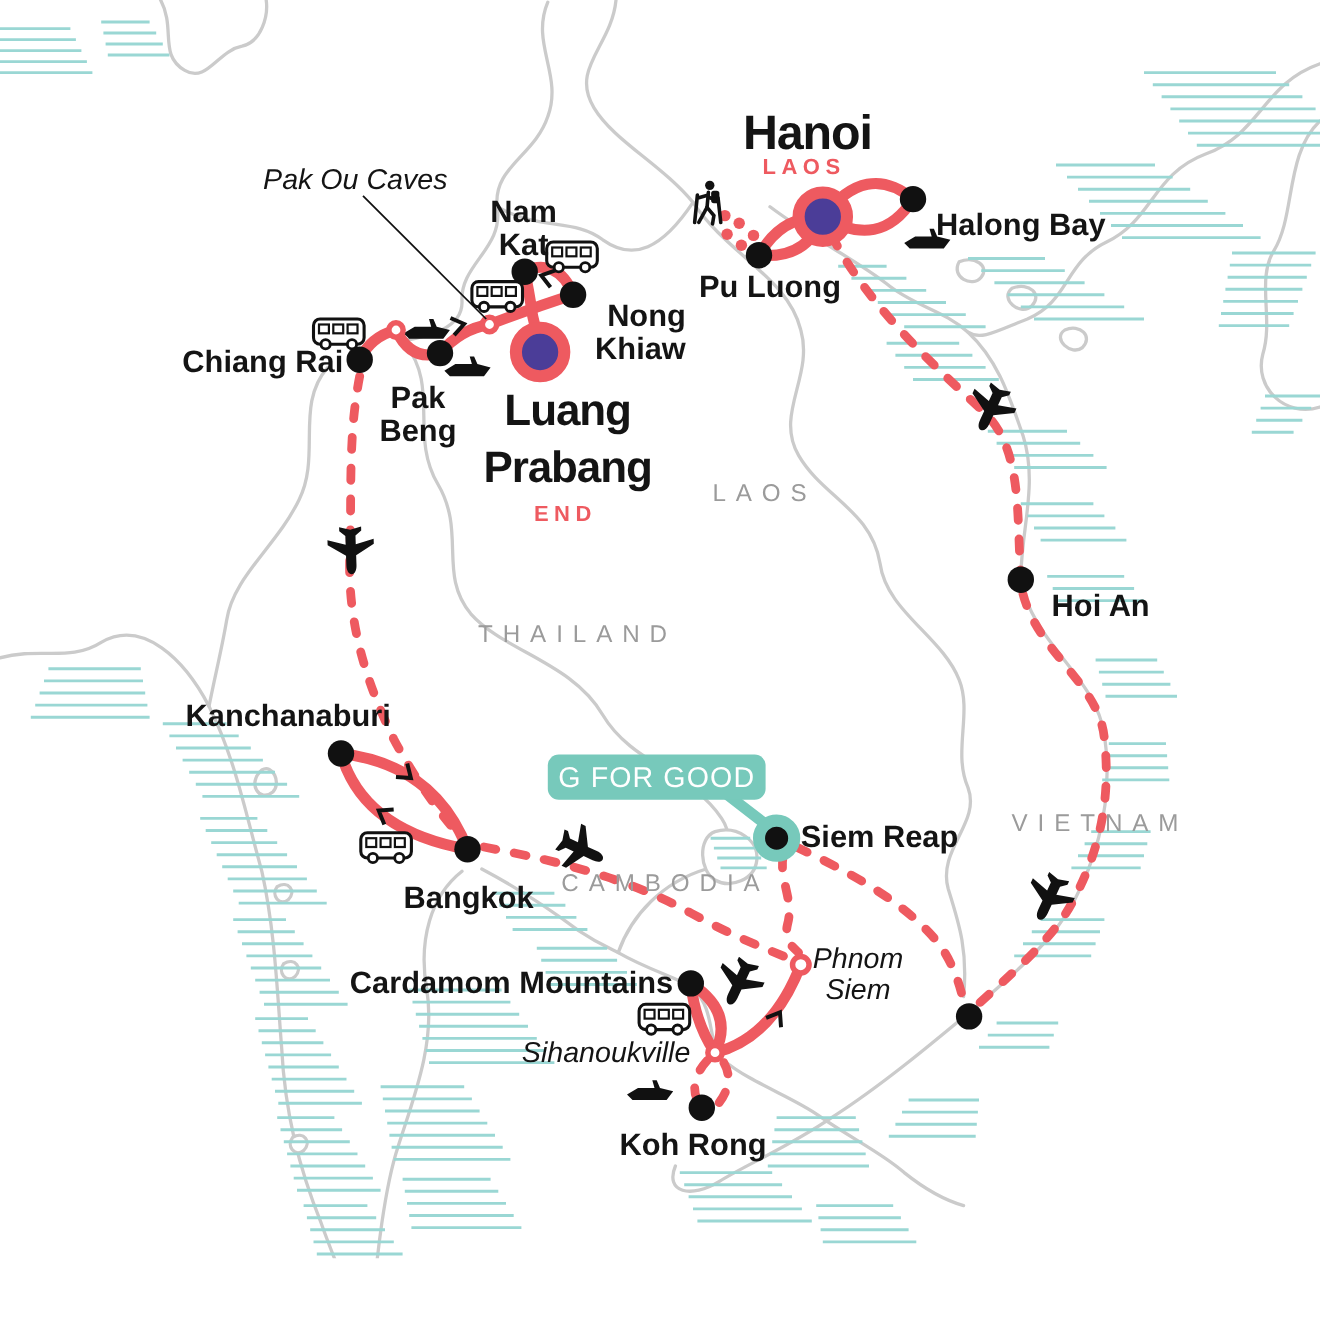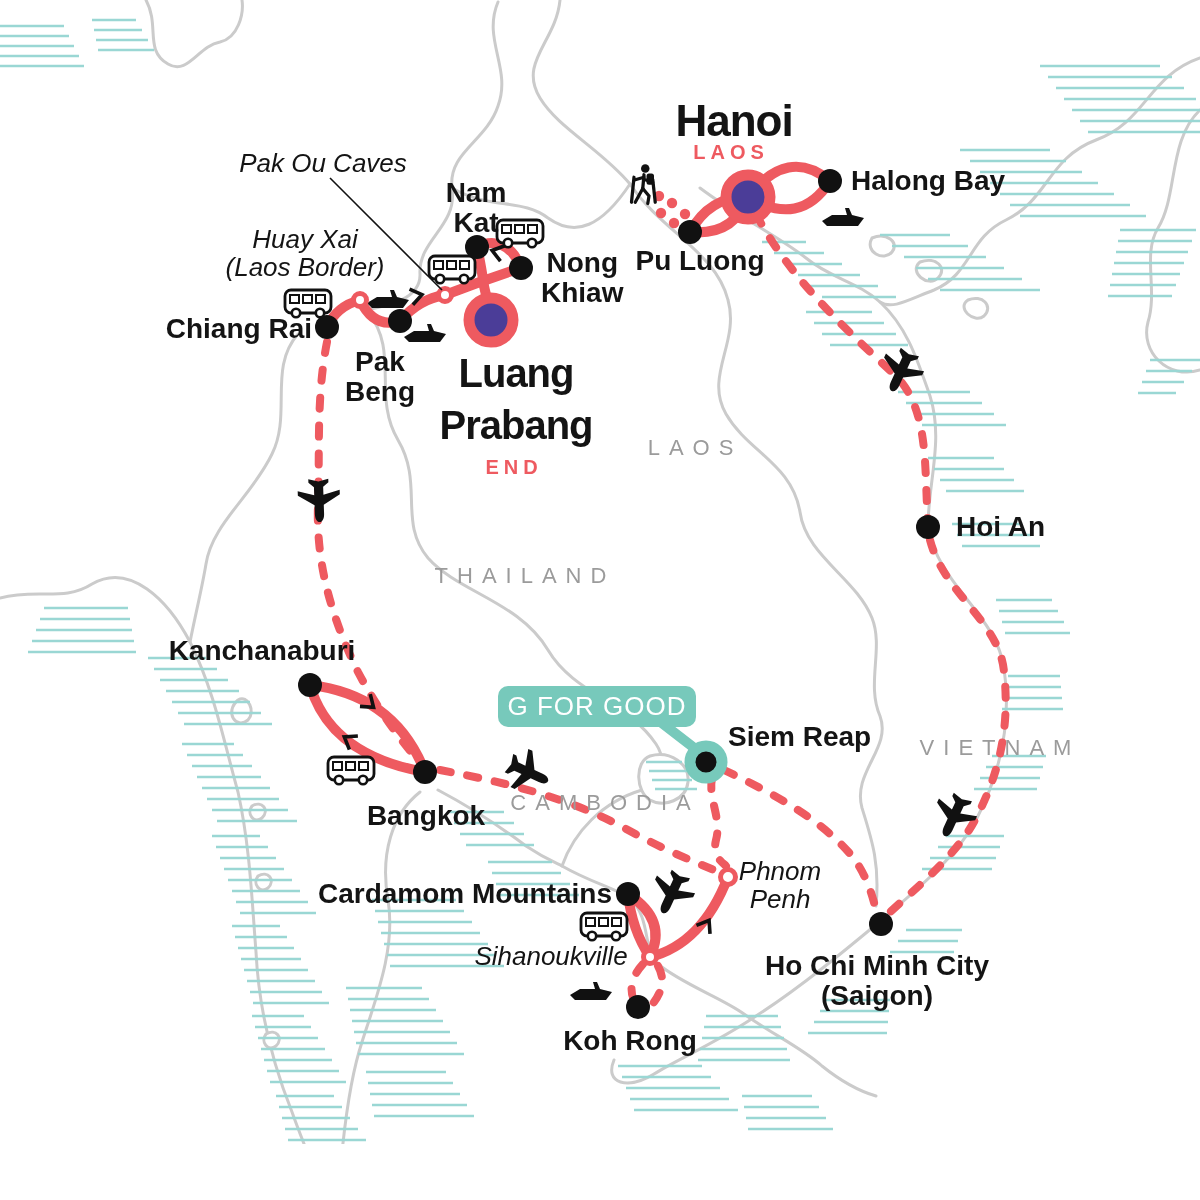--- a/index.html
+++ b/index.html
@@ -14,21 +14,21 @@
   .isl{fill:#fff;stroke:var(--coast);stroke-width:3;}
   #hatch path{stroke:var(--hatch);stroke-width:2.6;fill:none;}
   .route{stroke:var(--route);stroke-width:10;fill:none;stroke-linecap:round;}
   .dash{stroke:var(--route);stroke-width:8;fill:none;stroke-dasharray:11 17;stroke-linecap:round;}
   .trek{fill:var(--route);}
   .citydot{fill:#111;}
   .way{fill:#fff;stroke:var(--route);stroke-width:5;}
   .hub{fill:var(--hub);stroke:var(--route);stroke-width:11;}
   .lbl{position:absolute;transform:translate(-50%,-50%);text-align:center;color:var(--ink);
        white-space:pre-line;line-height:1.07;}
-  .lbl.left{transform:translate(0,-50%);text-align:center;}
+  .lbl.left{transform:translate(0,-50%);text-align:right;margin-top:24px;}
   .lbl.right{transform:translate(-100%,-50%);text-align:right;}
   .city{font-weight:700;font-size:28px;}
   .it{font-style:italic;font-weight:400;font-size:26px;}
   .hub-title{font-weight:700;font-size:44px;letter-spacing:-1px;}
   .hub-title.lp{font-size:40px;line-height:1.3;text-align:center;}
   .tag{font-weight:700;font-size:20px;letter-spacing:5px;color:var(--route);}
   .country{font-weight:500;font-size:22px;letter-spacing:9px;color:var(--country);}
   .gfg{position:absolute;left:498px;top:686px;width:198px;height:41px;background:var(--badge);
        border-radius:10px;display:flex;align-items:center;justify-content:center;
        color:#fff;font-weight:400;font-size:26px;letter-spacing:1px;}
@@ -218,38 +218,34 @@
 
 <div class="lbl hub-title" style="left:734px;top:121px">Hanoi</div>
 <div class="lbl tag" style="left:731px;top:153px">LAOS</div>
 <div class="lbl city left" style="left:851px;top:181px">Halong Bay</div>
 <div class="lbl city" style="left:700px;top:261px">Pu Luong</div>
 <div class="lbl city" style="left:476px;top:208px">Nam
 Kat</div>
 <div class="lbl city left" style="left:541px;top:278px">Nong
 Khiaw</div>
 <div class="lbl it" style="left:323px;top:164px">Pak Ou Caves</div>
-<div class="lbl it" style="left:305px;top:254px">Huay Xai
-(Laos Border)</div>
 <div class="lbl city right" style="left:312px;top:329px">Chiang Rai</div>
 <div class="lbl city" style="left:380px;top:377px">Pak
 Beng</div>
 <div class="lbl hub-title lp" style="left:516px;top:399px">Luang
 Prabang</div>
 <div class="lbl tag" style="left:514px;top:468px">END</div>
 <div class="lbl country" style="left:695px;top:448px">LAOS</div>
 <div class="lbl country" style="left:525px;top:576px">THAILAND</div>
 <div class="lbl country" style="left:1000px;top:748px">VIETNAM</div>
 <div class="lbl country" style="left:605px;top:803px">CAMBODIA</div>
 <div class="lbl city" style="left:262px;top:651px">Kanchanaburi</div>
 <div class="lbl city" style="left:426px;top:816px">Bangkok</div>
 <div class="lbl city left" style="left:956px;top:527px">Hoi An</div>
 <div class="lbl city left" style="left:728px;top:737px">Siem Reap</div>
 <div class="gfg">G FOR GOOD</div>
 <div class="lbl it" style="left:780px;top:886px">Phnom
-Penh</div>
+Siem</div>
 <div class="lbl city" style="left:465px;top:894px">Cardamom Mountains</div>
 <div class="lbl it" style="left:551px;top:957px">Sihanoukville</div>
 <div class="lbl city" style="left:630px;top:1041px">Koh Rong</div>
-<div class="lbl city" style="left:877px;top:981px">Ho Chi Minh City
-(Saigon)</div>
 
 </div>
 
 </body></html>

